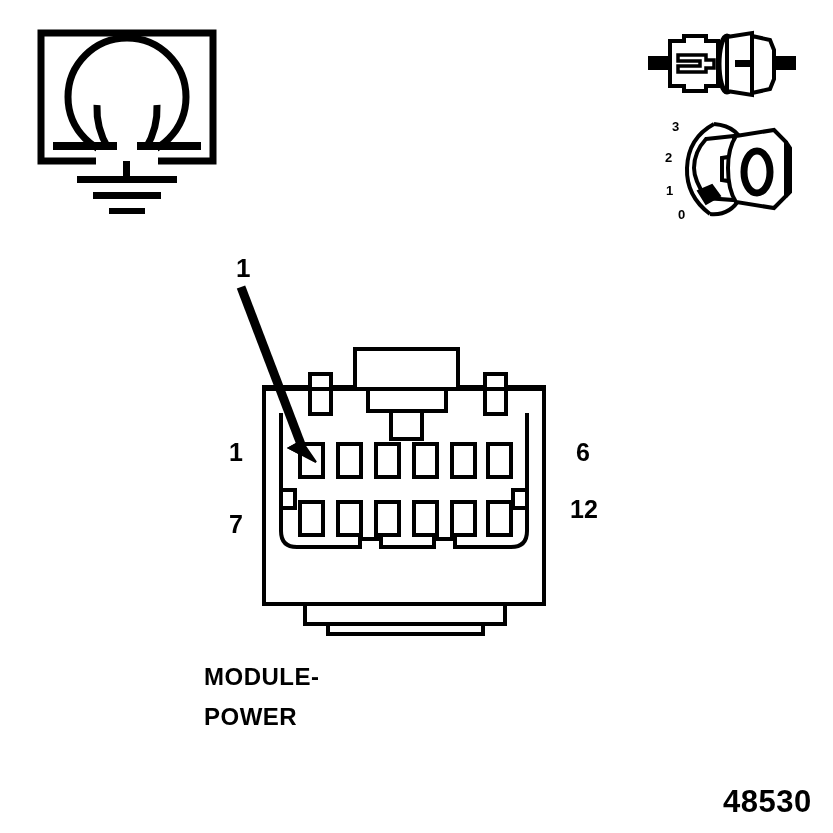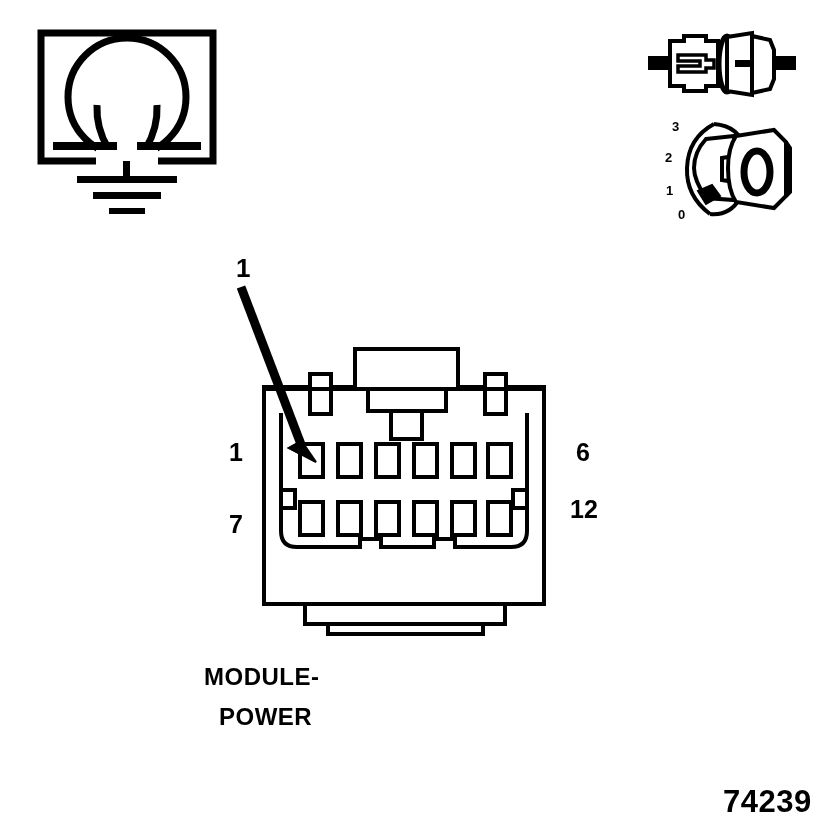--- a/index.html
+++ b/index.html
@@ -178,17 +178,17 @@
   <div class="lbl sw-num" style="left:678px; top:208px;">0</div>
 
   <div class="lbl callout-num" style="left:236px; top:255px;">1</div>
 
   <div class="lbl pin-num" style="left:229px; top:440px;">1</div>
   <div class="lbl pin-num" style="left:229px; top:512px;">7</div>
   <div class="lbl pin-num" style="left:576px; top:440px;">6</div>
   <div class="lbl pin-num" style="left:570px; top:497px;">12</div>
 
   <div class="lbl caption-line center-line" style="left:204px; top:665px;">MODULE-</div>
-  <div class="lbl caption-line center-line" style="left:219px; top:705px;">POWER</div>
+  <div class="lbl caption-line center-line" style="left:204px; top:705px;">POWER</div>
 
-  <div class="lbl fig-num" style="left:723px; top:786px;">74239</div>
+  <div class="lbl fig-num" style="left:723px; top:786px;">48530</div>
 
 </div>
 
 </body></html>

